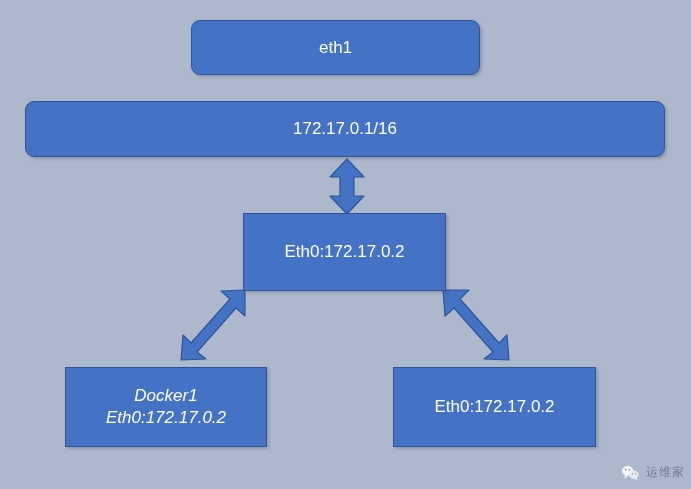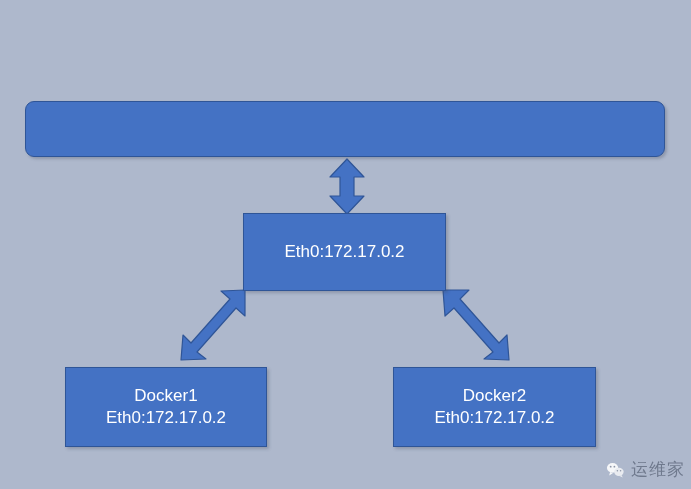--- a/index.html
+++ b/index.html
@@ -56,20 +56,21 @@
     width: 203px;
     height: 78px;
     border-radius: 0;
   }
   .node-docker1 {
     left: 65px;
     top: 367px;
     width: 202px;
     height: 80px;
     border-radius: 0;
+    font-style: italic;
   }
   .node-docker2 {
     left: 393px;
     top: 367px;
     width: 203px;
     height: 80px;
     border-radius: 0;
   }
   .arrow {
     position: absolute;
@@ -97,40 +98,44 @@
     height: 74px;
   }
   .watermark {
     position: absolute;
     right: 6px;
     bottom: 8px;
     display: flex;
     align-items: center;
     gap: 6px;
     color: #6a7488;
-    font-size: 17px;
+    font-size: 12px;
     opacity: 0.92;
   }
   .watermark .wm-text {
     font-family: "DejaVu Sans", sans-serif;
     letter-spacing: 1px;
   }
   .wechat-icon {
     width: 19px;
     height: 16px;
     display: block;
   }
 </style>
 </head>
 <body>
 
 <div id="diagram">
 
+  <div class="node node-eth1">
+    <span>eth1</span>
+  </div>
 
   <div class="node node-docker0">
+    <span class="line2">172.17.0.1/16</span>
   </div>
 
   <div class="arrow arrow-vertical">
     <svg viewBox="0 0 40 57" width="40" height="57" aria-hidden="true">
       <polygon points="20,1 37,19 27,19 27,38 37,38 20,56 3,38 13,38 13,19 3,19" fill="#4472c4" stroke="#2f5597" stroke-width="1.2" stroke-linejoin="round"></polygon>
     </svg>
   </div>
 
   <div class="arrow arrow-left-diag">
     <svg viewBox="0 0 68 74" width="68" height="74" aria-hidden="true">
@@ -147,21 +152,20 @@
   <div class="node node-docker3">
     <span class="line2">Eth0:172.17.0.2</span>
   </div>
 
   <div class="node node-docker1">
     <span>Docker1</span>
     <span class="line2">Eth0:172.17.0.2</span>
   </div>
 
   <div class="node node-docker2">
-    <span>Docker2</span>
     <span class="line2">Eth0:172.17.0.2</span>
   </div>
 
   <div class="watermark">
     <span>
       <svg class="wechat-icon" viewBox="0 0 24 20" aria-hidden="true">
         <ellipse cx="8.3" cy="7.4" rx="7.1" ry="6.1" fill="#fdfdfd"></ellipse>
         <polygon points="5.2,12.6 4.0,17.0 8.6,14.2" fill="#fdfdfd"></polygon>
         <circle cx="5.9" cy="5.8" r="1.15" fill="#8b93a5"></circle>
         <circle cx="10.6" cy="5.8" r="1.15" fill="#8b93a5"></circle>

